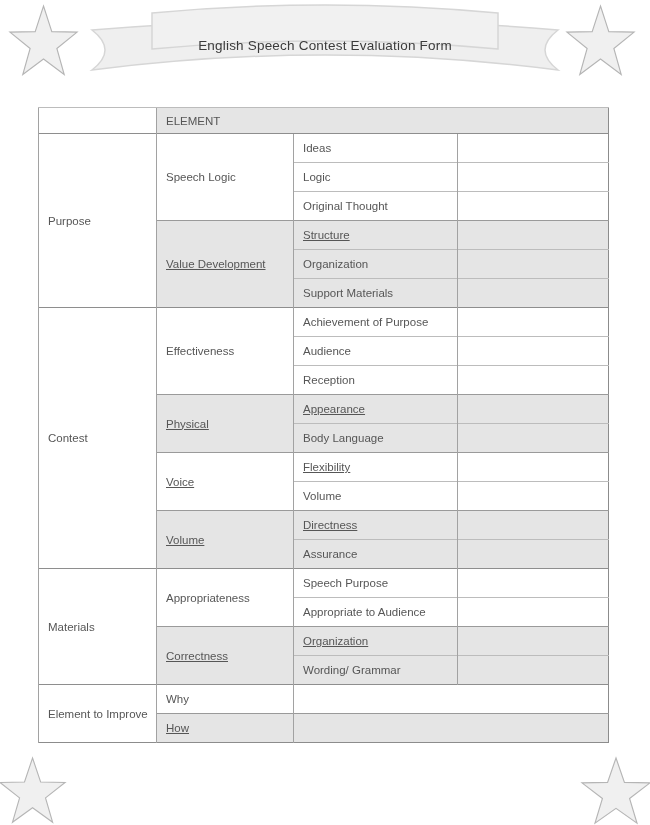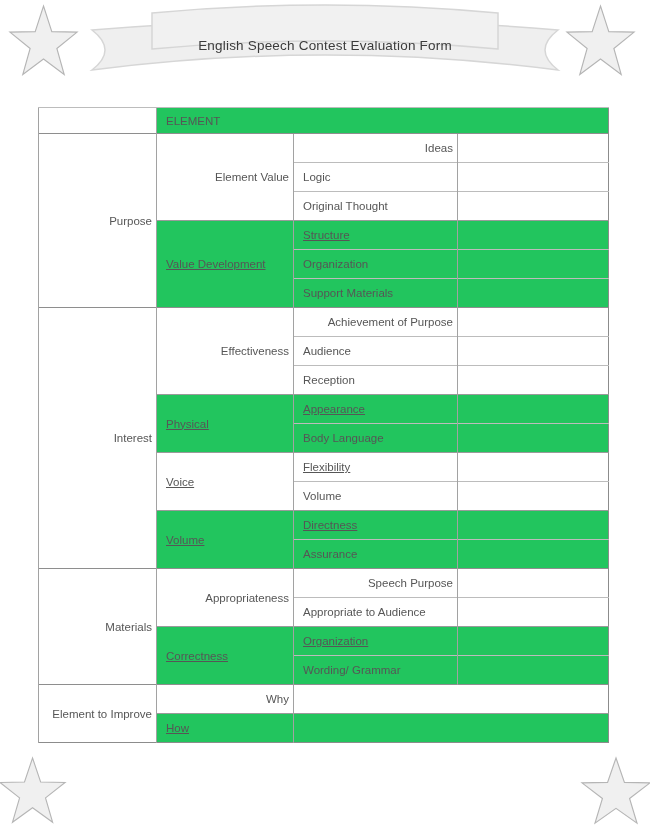--- a/index.html
+++ b/index.html
@@ -19,23 +19,23 @@
   }
   #form-table td{
     border-left:1px solid #a2a2a2;
     border-top:1px solid #bcbcbc;
     font-size:11.5px;color:#565656;
     padding:0 4px 0 9px;vertical-align:middle;
     overflow:hidden;white-space:nowrap;
   }
   #form-table tr{height:29px;}
   #form-table tr.hd{height:26px;}
-  #form-table tr.sb td{border-top-color:#8e8e8e;text-align:right;}
+  #form-table tr.sb td{border-top-color:#8e8e8e;}
   #form-table tr.gb td{border-top-color:#9a9a9a;text-decoration:underline;}
-  #form-table td.sh{background:#22c55e;}
+  #form-table td.sh{background:#e5e5e5;}
 </style>
 </head>
 <body>
 
 <svg class="decor" viewBox="0 0 650 825" aria-hidden="true">
   <defs>
     <polygon id="star" points="50,0 61.8,33.8 97.6,34.5 69,56.2 79.4,90.5 50,70 20.6,90.5 31,56.2 2.4,34.5 38.2,33.8"></polygon>
   </defs>
 
   <g>
@@ -59,21 +59,21 @@
       <col style="width:151px">
   </colgroup>
   <tbody>
     <tr class="hd">
       <td></td>
       <td colspan="3" class="sh">ELEMENT</td>
     </tr>
 
     <tr class="sb">
       <td rowspan="6">Purpose</td>
-      <td rowspan="3">Element Value</td>
+      <td rowspan="3">Speech Logic</td>
       <td>Ideas</td>
       <td></td>
     </tr>
     <tr>
       <td>Logic</td>
       <td></td>
     </tr>
     <tr>
       <td>Original Thought</td>
       <td></td>
@@ -86,21 +86,21 @@
     <tr>
       <td class="sh">Organization</td>
       <td class="sh"></td>
     </tr>
     <tr>
       <td class="sh">Support Materials</td>
       <td class="sh"></td>
     </tr>
 
     <tr class="sb">
-      <td rowspan="9">Interest</td>
+      <td rowspan="9">Contest</td>
       <td rowspan="3">Effectiveness</td>
       <td>Achievement of Purpose</td>
       <td></td>
     </tr>
     <tr>
       <td>Audience</td>
       <td></td>
     </tr>
     <tr>
       <td>Reception</td>

